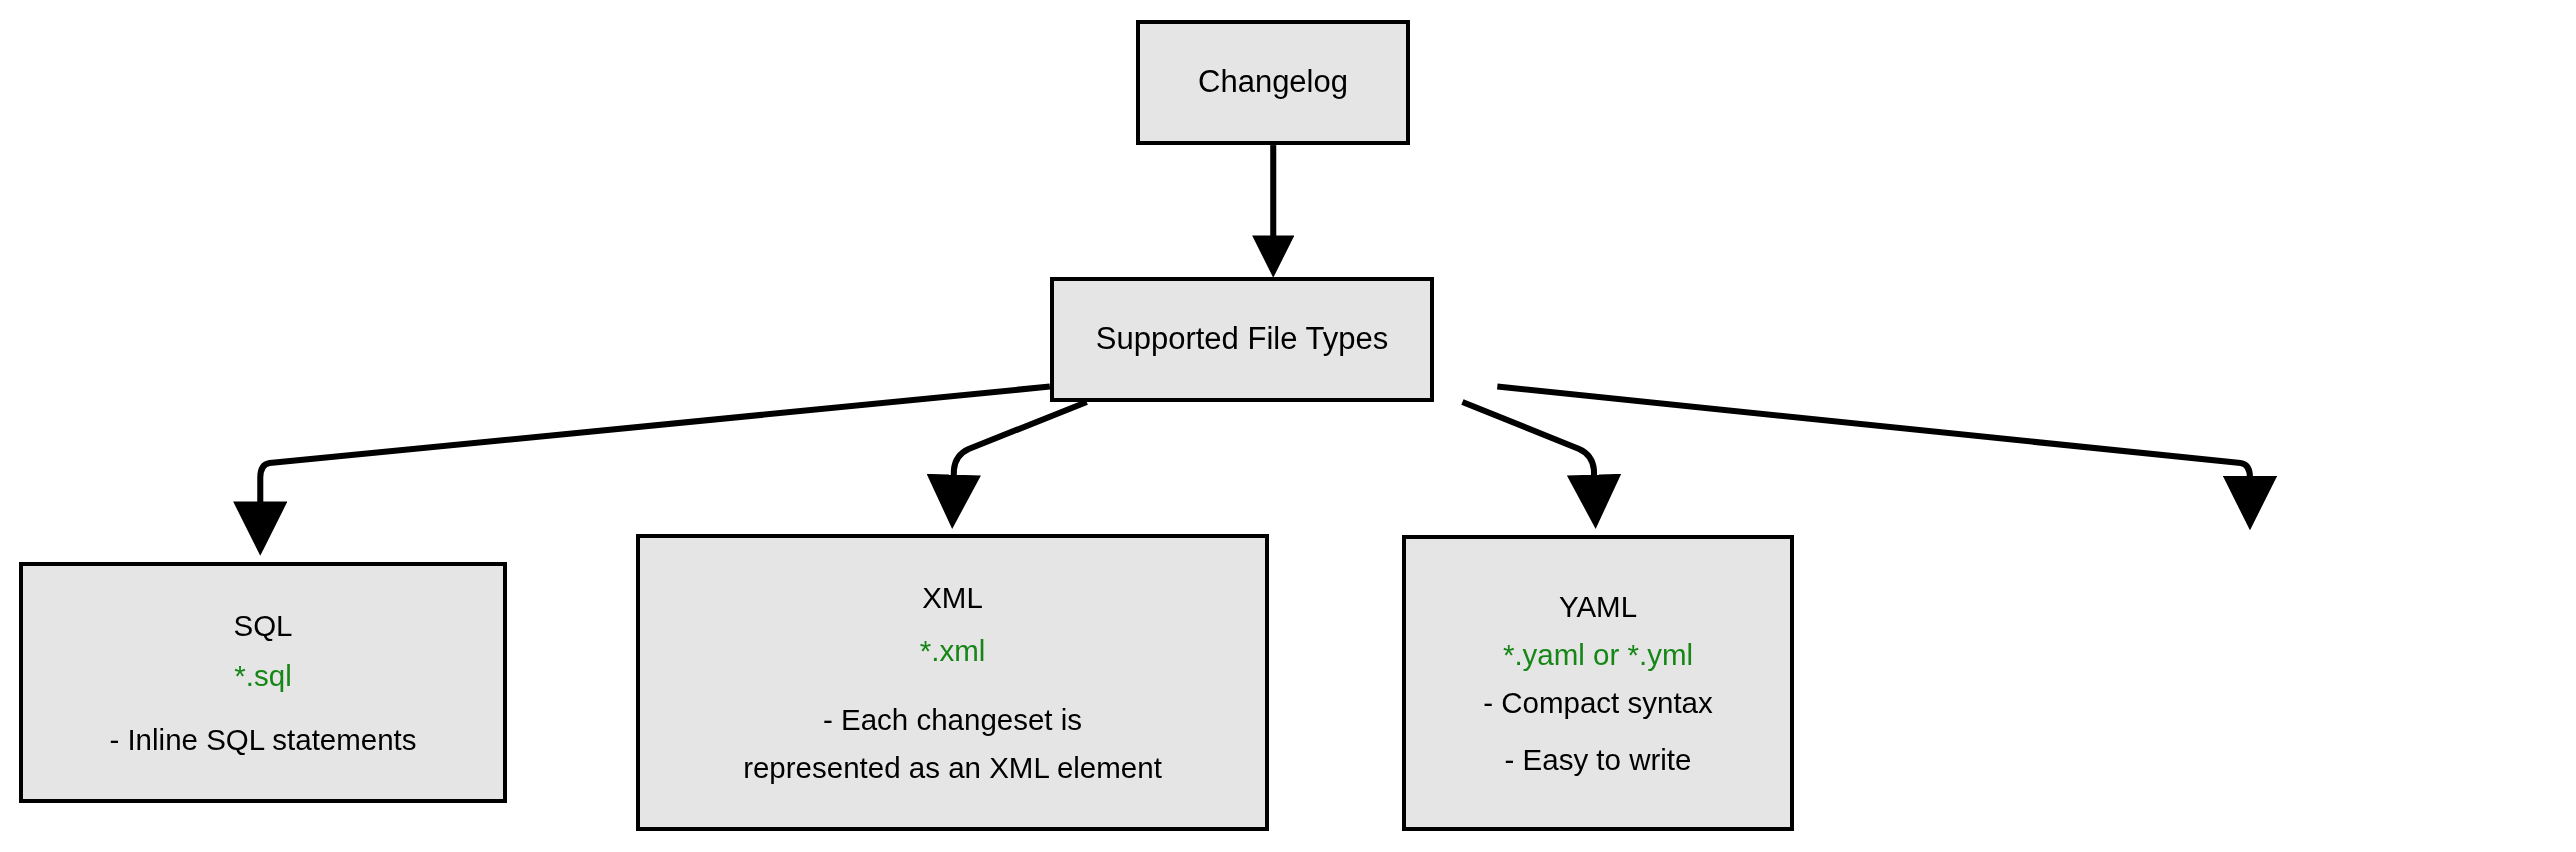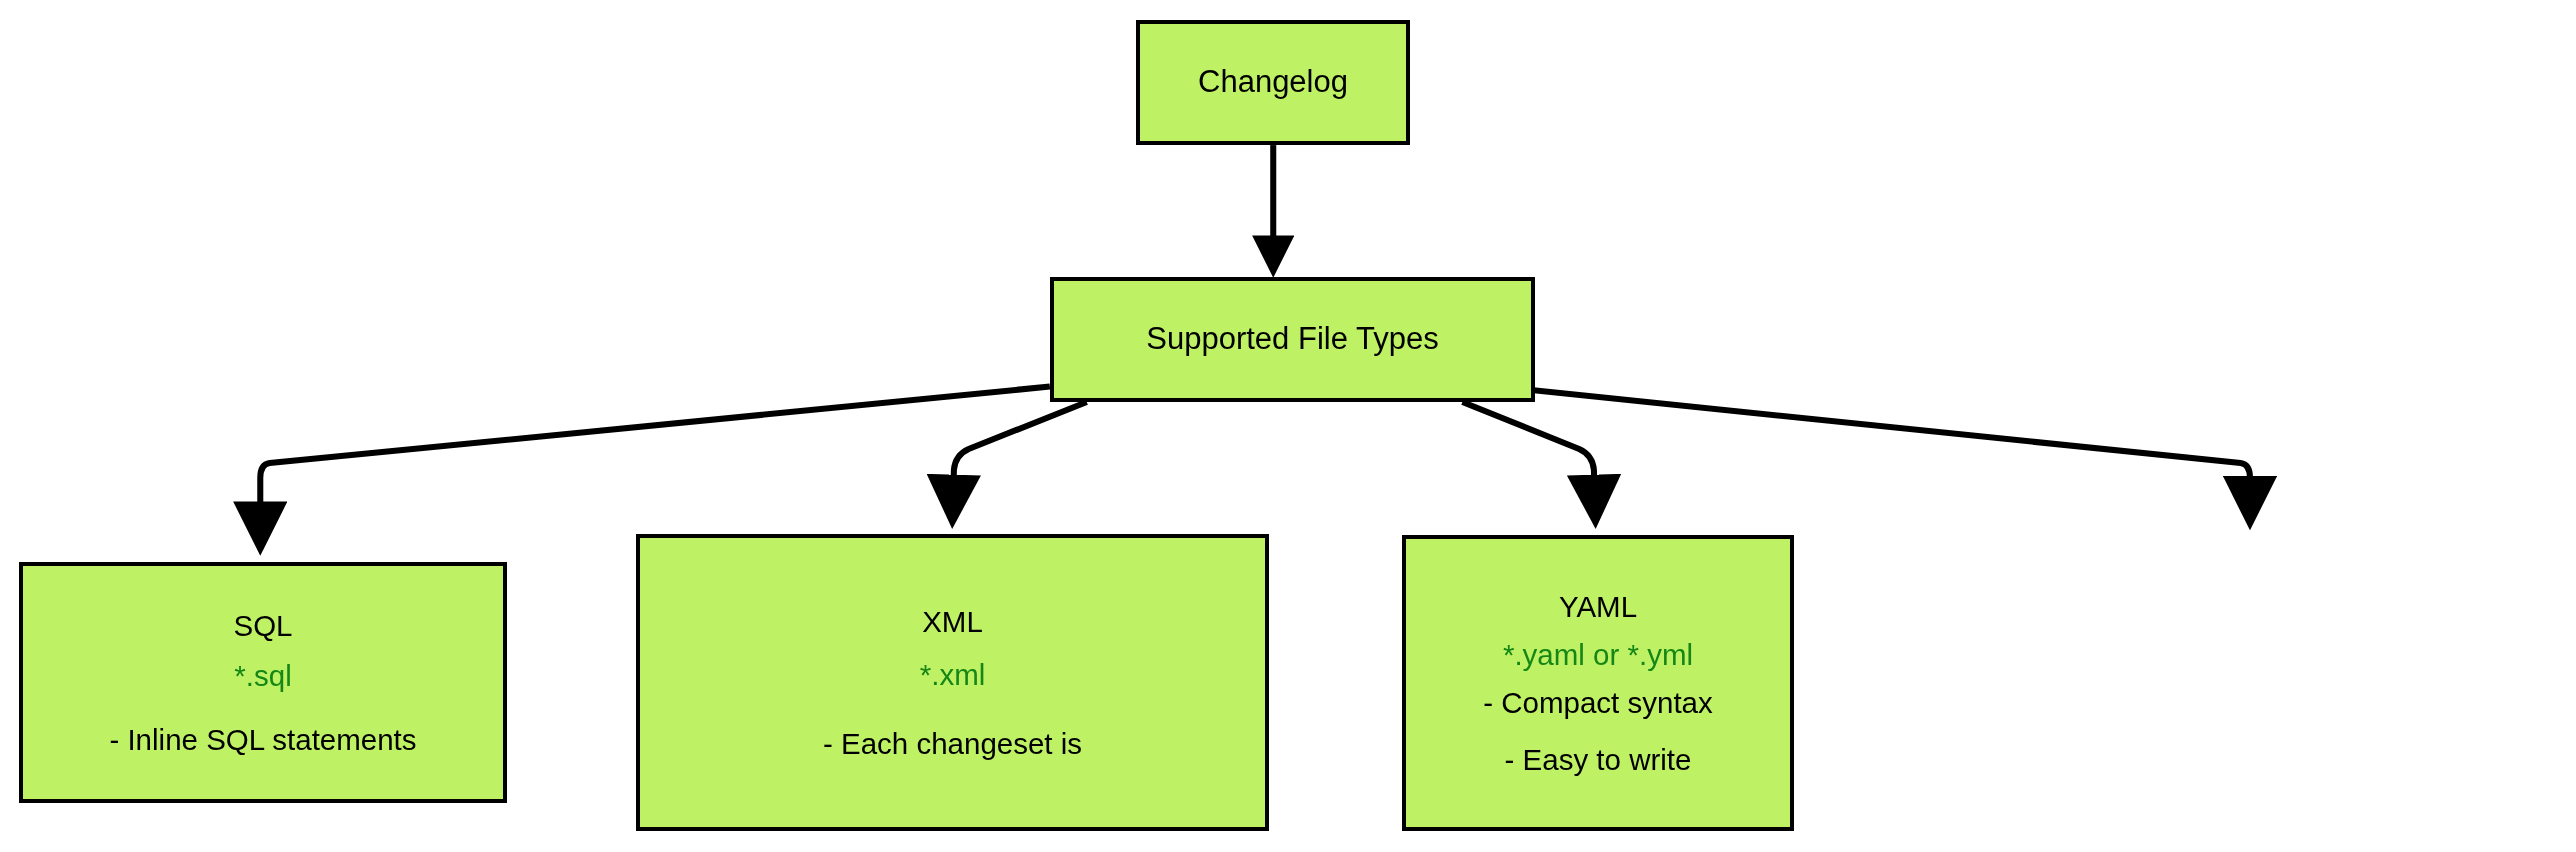--- a/index.html
+++ b/index.html
@@ -18,21 +18,21 @@
   .edges {
     position: absolute;
     left: 0; top: 0;
     width: 2576px;
     height: 853px;
     pointer-events: none;
   }
   .node {
     position: absolute;
     box-sizing: border-box;
-    background: #bef264;
+    background: #e5e5e5;
     border: 4.7px solid #000000;
     display: flex;
     flex-direction: column;
     align-items: center;
     justify-content: center;
     text-align: center;
     color: #000000;
     z-index: 2;
   }
   .node .line {
@@ -41,21 +41,21 @@
     line-height: 1.12;
   }
   
   #node-changelog {
     left: 1136px; top: 19.5px;
     width: 274px; height: 125px;
     font-size: 31px;
   }
   #node-supported {
     left: 1050px; top: 277px;
-    width: 485px; height: 125px;
+    width: 384px; height: 125px;
     font-size: 31px;
   }
   
   #node-sql {
     left: 19px; top: 562px;
     width: 488px; height: 241px;
   }
   #node-xml {
     left: 636px; top: 534px;
     width: 633px; height: 297px;
@@ -126,20 +126,21 @@
     <span class="desc-wrap">
       <span class="line">- Inline SQL statements</span>
     </span>
   </div>
 
   <div class="node leaf" id="node-xml">
     <span class="line title">XML</span>
     <span class="line ext">*.xml</span>
     <span class="desc-wrap">
       <span class="line">- Each changeset is</span>
+      <span class="line">represented as an XML element</span>
     </span>
   </div>
 
   <div class="node leaf" id="node-yaml">
     <span class="line title">YAML</span>
     <span class="line ext">*.yaml or *.yml</span>
     <span class="desc-wrap">
       <span class="line">- Compact syntax</span>
       <span class="line">- Easy to write</span>
     </span>

